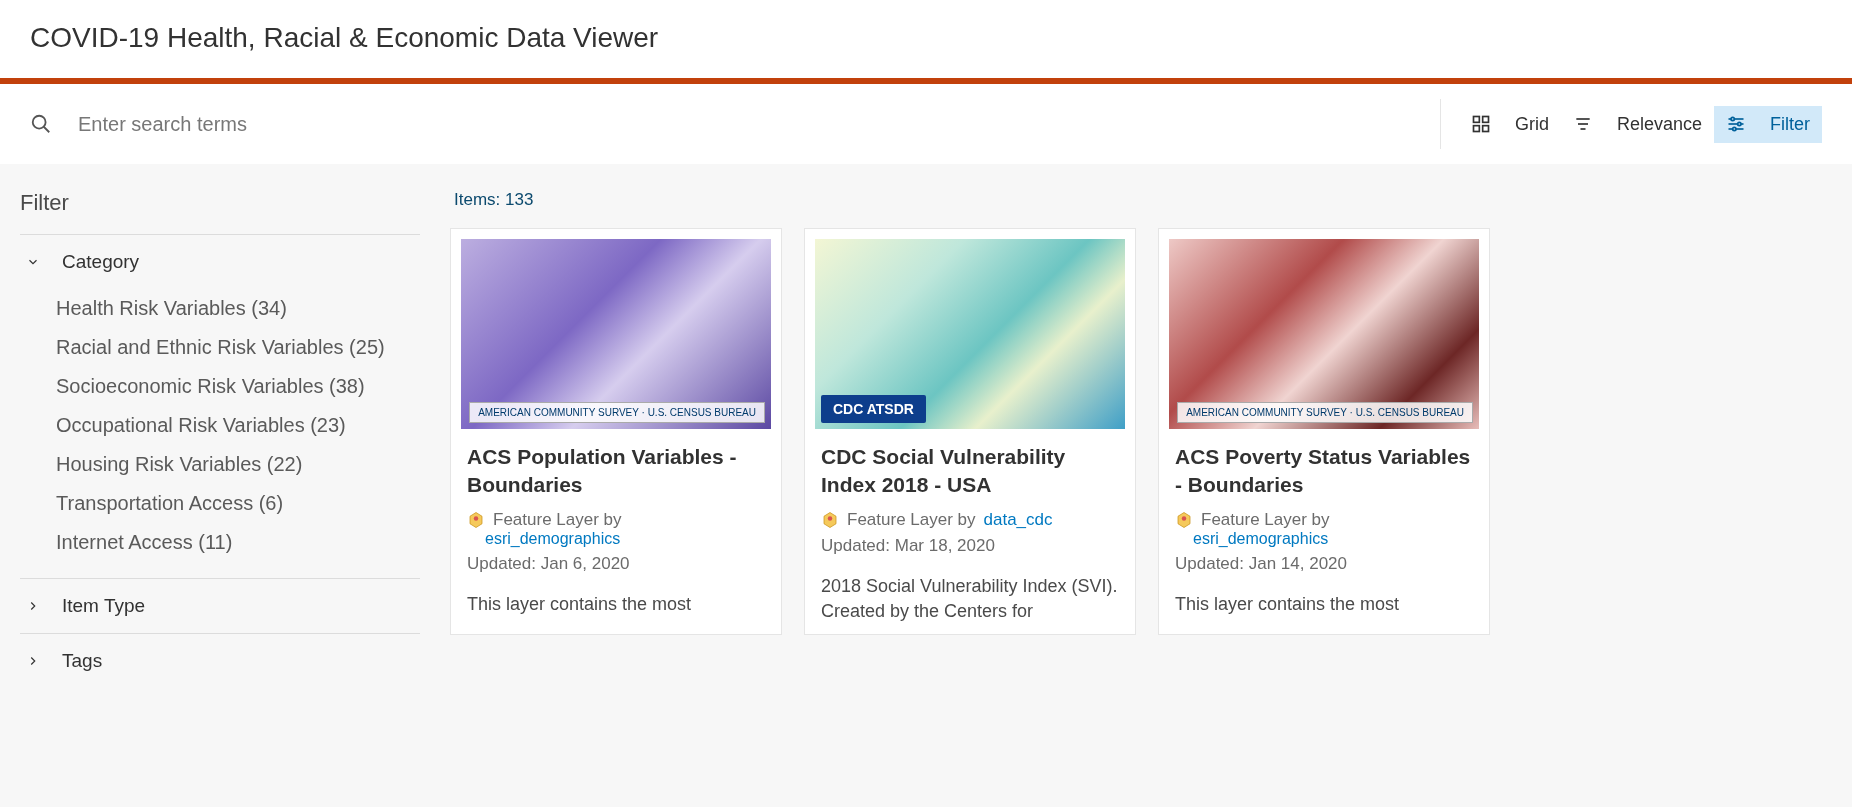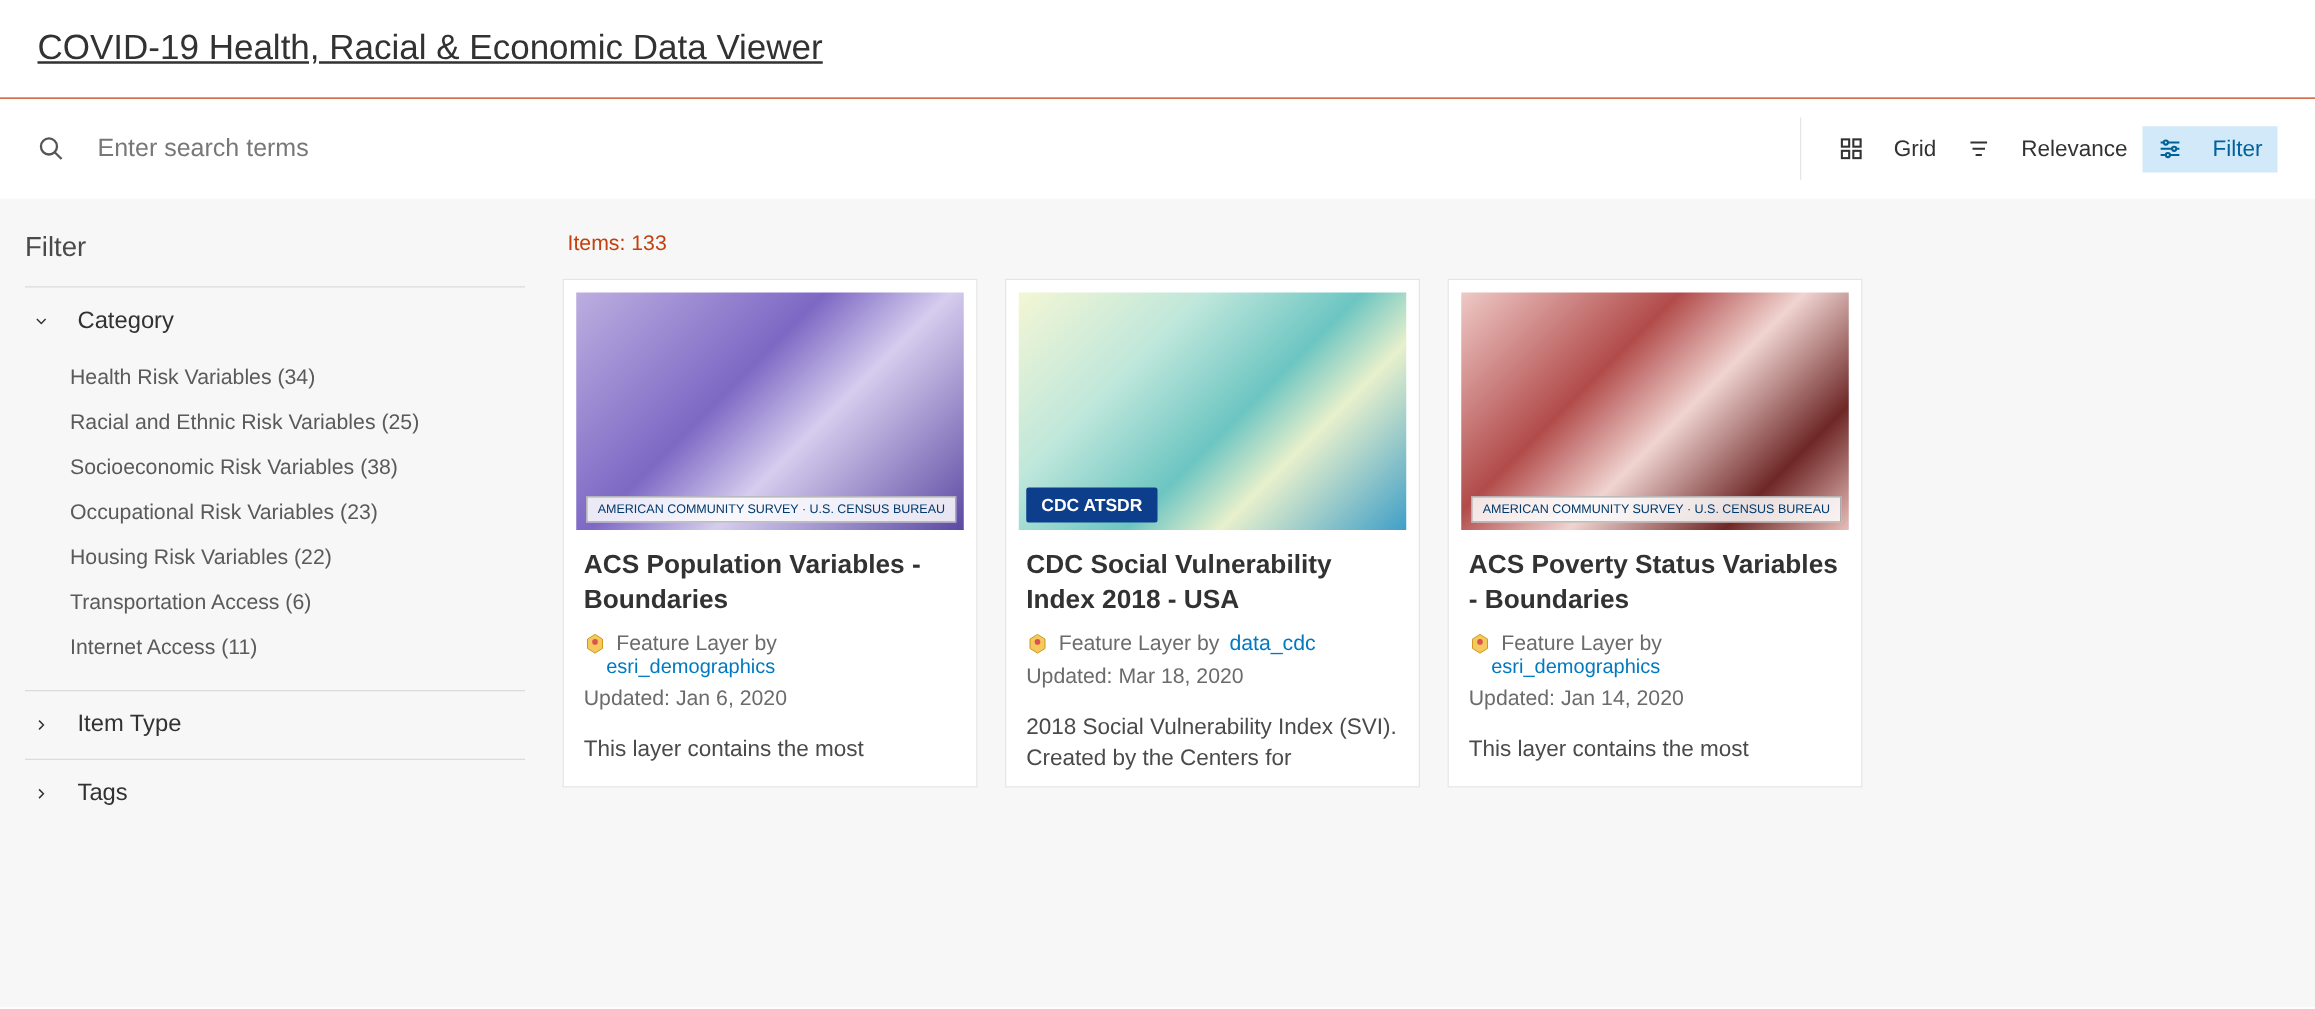--- a/index.html
+++ b/index.html
@@ -4,22 +4,21 @@
 <style>
   * { box-sizing: border-box; margin: 0; padding: 0; }
   body {
     font-family: 'Segoe UI', -apple-system, 'Helvetica Neue', Arial, sans-serif;
     color: #323232;
     background: #fff;
     font-size: 16px;
   }
   .header {
     padding: 22px 30px 24px 30px;
-    border-bottom: 1px solid #c2410c;
-    text-decoration: underline;
+    border-bottom: 6px solid #c2410c;
   }
   .header h1 {
     font-size: 28px;
     font-weight: 400;
     color: #323232;
   }
   .toolbar {
     display: flex;
     align-items: center;
     padding: 0 30px;
@@ -97,31 +96,31 @@
     color: #323232;
   }
   .facet-header .chev {
     width: 14px; height: 14px; stroke:#323232; fill:none; stroke-width:2;
   }
   .facet-list {
     padding: 0 0 16px 36px;
   }
   .facet-item {
     padding: 8px 0;
-    font-size: 17px;
+    font-size: 20px;
     color: #5a5a5a;
     cursor: pointer;
   }
   .content {
     flex: 1;
     padding: 26px 10px;
   }
   .items-count {
     font-size: 17px;
-    color: #c2410c;
+    color: #0c4a6e;
     margin-bottom: 18px;
     margin-left: 4px;
   }
   .cards {
     display: flex;
     gap: 22px;
     flex-wrap: wrap;
   }
   .card {
     width: 332px;

